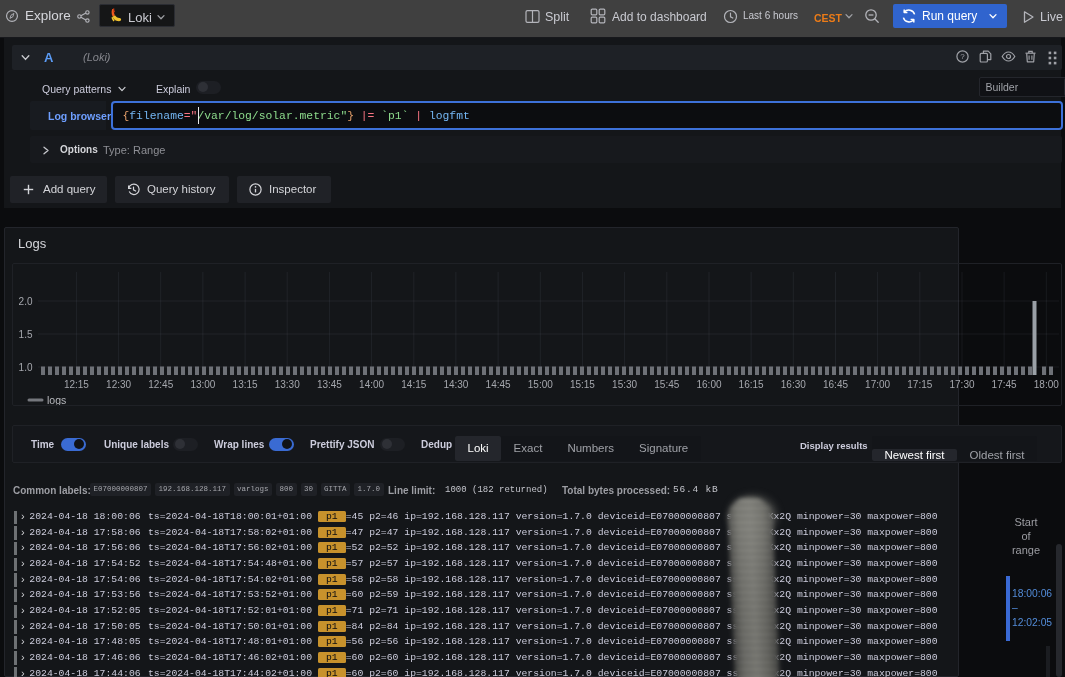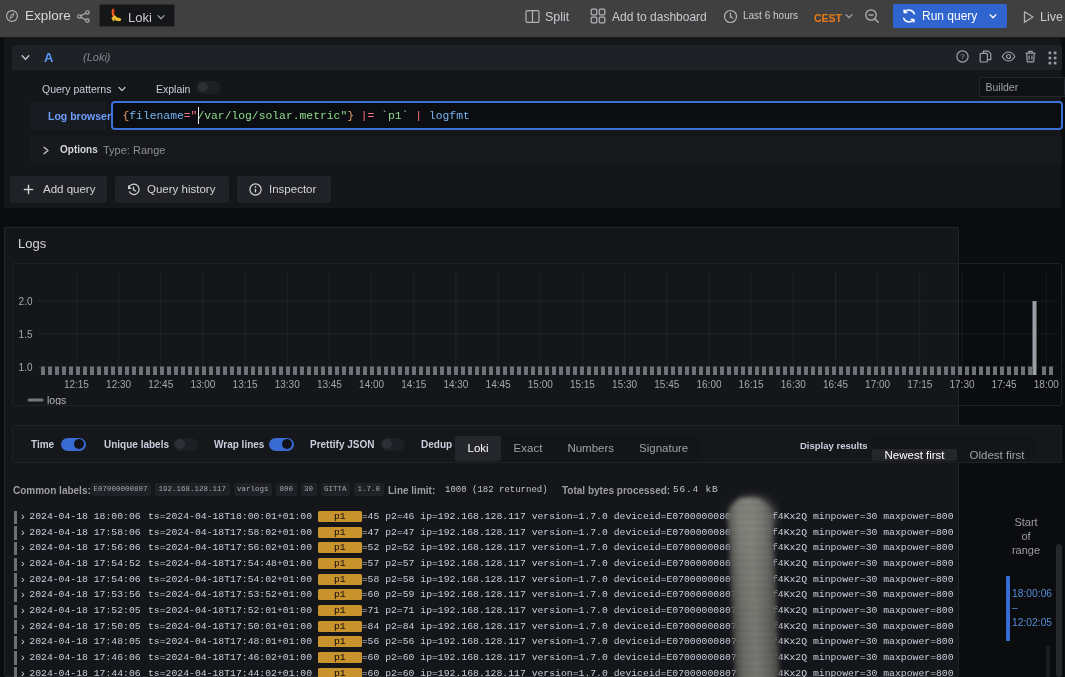--- a/index.html
+++ b/index.html
@@ -48,21 +48,21 @@
 .metaval{position:absolute;font-family:"Liberation Mono",monospace;font-size:9px;color:#c3c4cb;white-space:nowrap;}
 .chip{display:inline-block;background:#1f2126;border-radius:2px;font-family:"Liberation Mono",monospace;font-size:7.5px;color:#a4a5ab;padding:2.5px 3.5px;margin-right:4px;vertical-align:top;}
 
 
 #lrows{position:absolute;left:0;top:281.5px;width:1055px;height:174px;overflow:hidden;}
 .lrow{position:absolute;left:0;width:1055px;height:15.66px;}
 .lvl{position:absolute;left:9px;top:1px;width:3px;height:13.5px;background:#6e7174;}
 .chev{position:absolute;left:16px;top:0.5px;font-size:11px;color:#d2d3d7;}
 .lts{position:absolute;left:24.3px;top:1.5px;font-family:"Liberation Mono",monospace;font-size:9.78px;color:#ccccdc;white-space:pre;}
 .lmsg{position:absolute;left:143px;top:1.5px;font-family:"Liberation Mono",monospace;font-size:9.78px;color:#ccccdc;white-space:pre;}
-.hl{background:#c8922c;color:#0c0d10;border-radius:1.5px;padding:0 16px;}
+.hl{background:#c8922c;color:#0c0d10;border-radius:1.5px;padding:0 8px;}
 
 
 #pillar{position:absolute;left:731px;top:497px;width:45px;height:188px;filter:blur(2.1px);transform:skewX(2.5deg);
 background:
  repeating-linear-gradient(180deg, rgba(8,8,10,0.46) 0 1.7px, rgba(190,190,183,0.34) 1.7px 3.5px),
  linear-gradient(90deg, rgba(11,12,14,0.5) 0%, rgba(140,140,133,0.5) 22%, rgba(158,158,150,0.66) 50%, rgba(120,120,113,0.45) 78%, rgba(11,12,14,0.5) 100%),
  linear-gradient(180deg, #82827a 0%, #8c8c84 14%, #6e6e68 38%, #585852 62%, #4f4f4b 82%, #53534c 100%);
 border-radius:22px 22px 14px 14px;}
 #pillartop{position:absolute;left:730px;top:496px;width:46px;height:40px;filter:blur(4.5px);background:rgba(152,152,145,0.45);border-radius:50%;}
 

